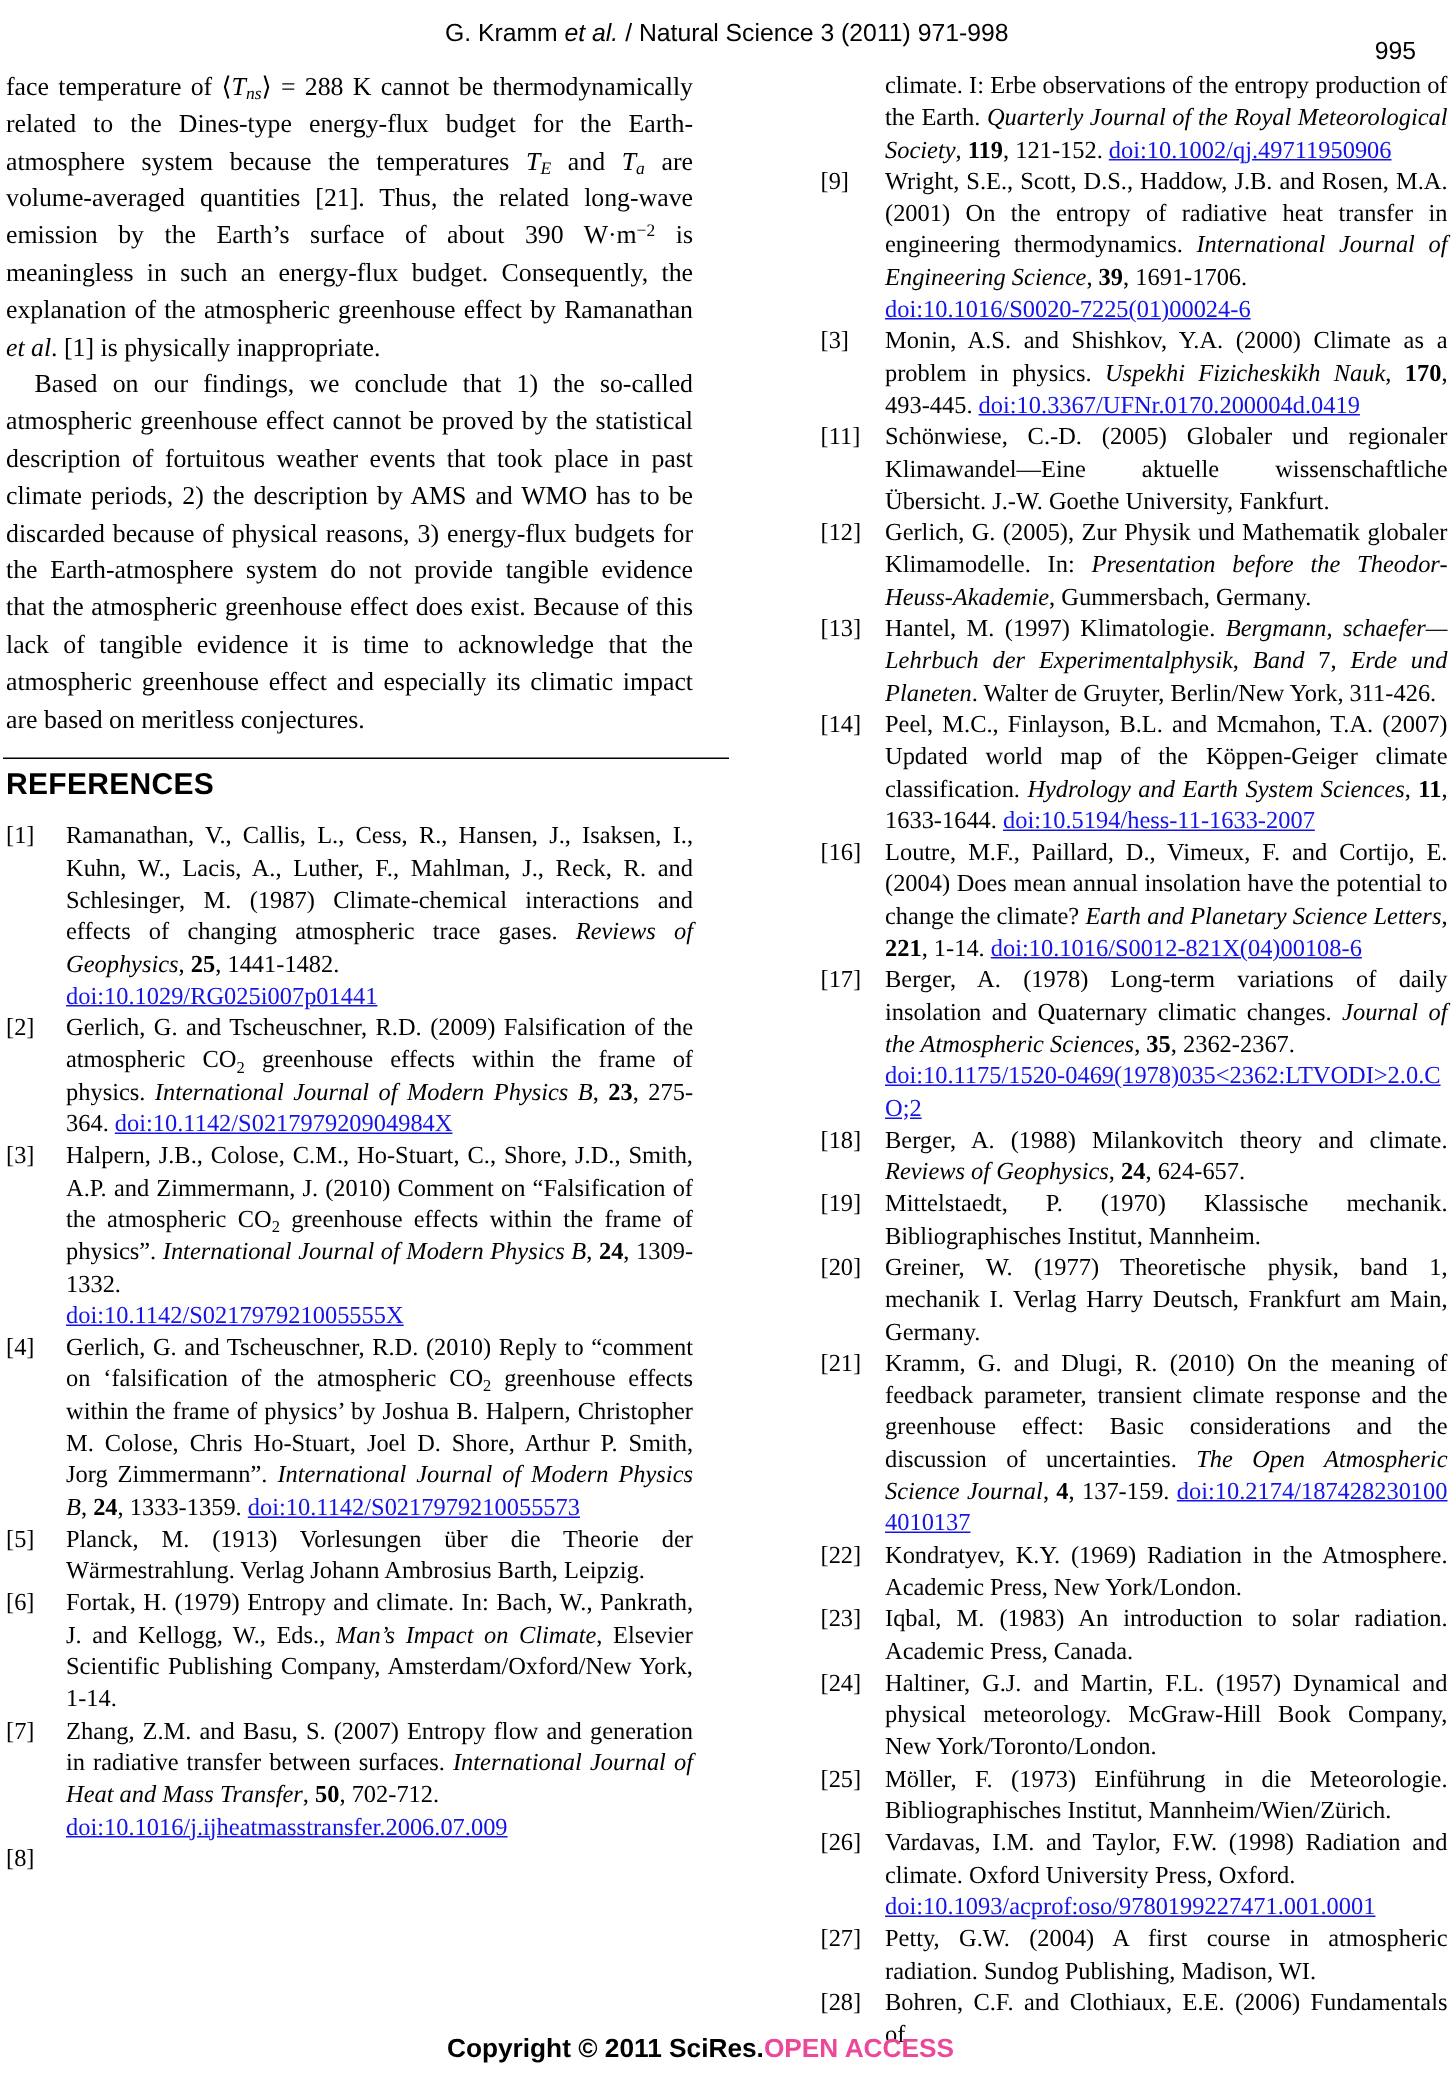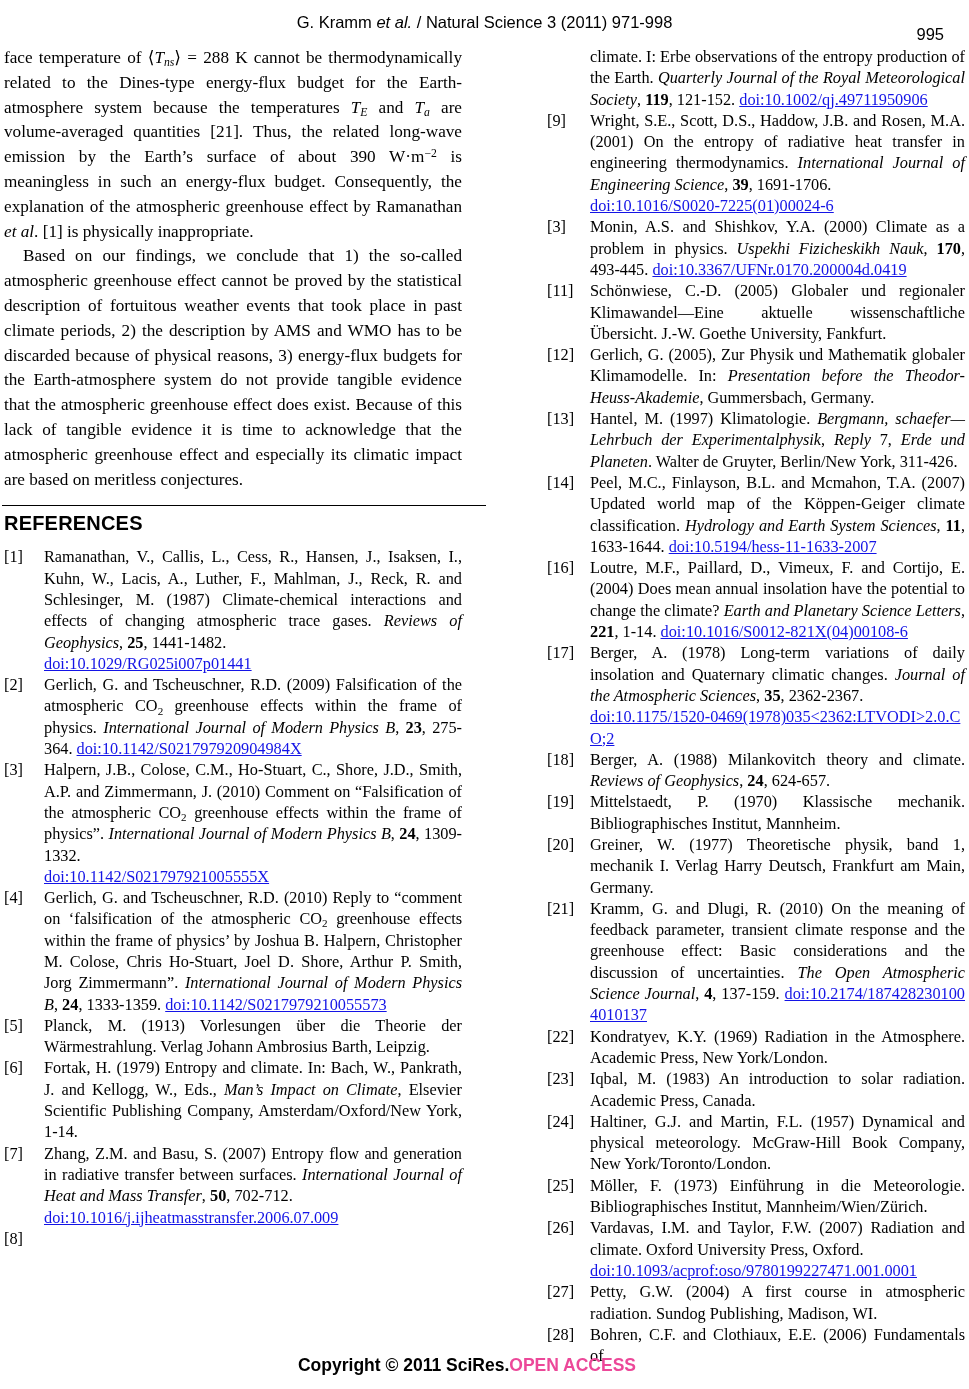--- a/index.html
+++ b/index.html
@@ -64,33 +64,33 @@
       <div class="ref"><span class="refnum">[6]</span><span class="">Fortak, H. (1979) Entropy and climate. In: Bach, W., Pankrath, J. and Kellogg, W., Eds., </span><span class="it">Man’s Impact on Climate</span><span class="">, Elsevier Scientific Publishing Company, Amsterdam/Oxford/New York, 1-14.</span></div>
       <div class="ref"><span class="refnum">[7]</span><span class="">Zhang, Z.M. and Basu, S. (2007) Entropy flow and generation in radiative transfer between surfaces. </span><span class="it">International Journal of Heat and Mass Transfer</span><span class="">, </span><span class="bd">50</span><span class="">, 702-712.</span><br><a href="#" class="lnk">doi:10.1016/j.ijheatmasstransfer.2006.07.009</a></div>
       <div class="ref"><span class="refnum">[8]</span></div>
     </div>
   <div class="col" id="col-right">
       <div class="ref cont"><span class="">climate. I: Erbe observations of the entropy production of the Earth. </span><span class="it">Quarterly Journal of the Royal Meteorological Society</span><span class="">, </span><span class="bd">119</span><span class="">, 121-152. </span><a href="#" class="lnk">doi:10.1002/qj.49711950906</a></div>
       <div class="ref"><span class="refnum">[9]</span><span class="">Wright, S.E., Scott, D.S., Haddow, J.B. and Rosen, M.A. (2001) On the entropy of radiative heat transfer in engineering thermodynamics. </span><span class="it">International Journal of Engineering Science</span><span class="">, </span><span class="bd">39</span><span class="">, 1691-1706.</span><br><a href="#" class="lnk">doi:10.1016/S0020-7225(01)00024-6</a></div>
       <div class="ref"><span class="refnum">[3]</span><span class="">Monin, A.S. and Shishkov, Y.A. (2000) Climate as a problem in physics. </span><span class="it">Uspekhi Fizicheskikh Nauk</span><span class="">, </span><span class="bd">170</span><span class="">, 493-445. </span><a href="#" class="lnk">doi:10.3367/UFNr.0170.200004d.0419</a></div>
       <div class="ref"><span class="refnum">[11]</span><span class="">Schönwiese, C.-D. (2005) Globaler und regionaler Klimawandel—Eine aktuelle wissenschaftliche Übersicht. J.-W. Goethe University, Fankfurt.</span></div>
       <div class="ref"><span class="refnum">[12]</span><span class="">Gerlich, G. (2005), Zur Physik und Mathematik globaler Klimamodelle. In: </span><span class="it">Presentation before the Theodor-Heuss-Akademie</span><span class="">, Gummersbach, Germany.</span></div>
-      <div class="ref"><span class="refnum">[13]</span><span class="">Hantel, M. (1997) Klimatologie. </span><span class="it">Bergmann, schaefer—Lehrbuch der Experimentalphysik</span><span class="">, </span><span class="it">Reply</span><span class=""> 7, </span><span class="it">Erde und Planeten</span><span class="">. Walter de Gruyter, Berlin/New York, 311-426.</span></div>
+      <div class="ref"><span class="refnum">[13]</span><span class="">Hantel, M. (1997) Klimatologie. </span><span class="it">Bergmann, schaefer—Lehrbuch der Experimentalphysik</span><span class="">, </span><span class="it">Band</span><span class=""> 7, </span><span class="it">Erde und Planeten</span><span class="">. Walter de Gruyter, Berlin/New York, 311-426.</span></div>
       <div class="ref"><span class="refnum">[14]</span><span class="">Peel, M.C., Finlayson, B.L. and Mcmahon, T.A. (2007) Updated world map of the Köppen-Geiger climate classification. </span><span class="it">Hydrology and Earth System Sciences</span><span class="">, </span><span class="bd">11</span><span class="">, 1633-1644. </span><a href="#" class="lnk">doi:10.5194/hess-11-1633-2007</a></div>
       <div class="ref"><span class="refnum">[16]</span><span class="">Loutre, M.F., Paillard, D., Vimeux, F. and Cortijo, E. (2004) Does mean annual insolation have the potential to change the climate? </span><span class="it">Earth and Planetary Science Letters</span><span class="">, </span><span class="bd">221</span><span class="">, 1-14. </span><a href="#" class="lnk">doi:10.1016/S0012-821X(04)00108-6</a></div>
       <div class="ref"><span class="refnum">[17]</span><span class="">Berger, A. (1978) Long-term variations of daily insolation and Quaternary climatic changes. </span><span class="it">Journal of the Atmospheric Sciences</span><span class="">, </span><span class="bd">35</span><span class="">, 2362-2367.</span><br><a href="#" class="lnk">doi:10.1175/1520-0469(1978)035&lt;2362:LTVODI&gt;2.0.CO;2</a></div>
       <div class="ref"><span class="refnum">[18]</span><span class="">Berger, A. (1988) Milankovitch theory and climate. </span><span class="it">Reviews of Geophysics</span><span class="">, </span><span class="bd">24</span><span class="">, 624-657.</span></div>
       <div class="ref"><span class="refnum">[19]</span><span class="">Mittelstaedt, P. (1970) Klassische mechanik. Bibliographisches Institut, Mannheim.</span></div>
       <div class="ref"><span class="refnum">[20]</span><span class="">Greiner, W. (1977) Theoretische physik, band 1, mechanik I. Verlag Harry Deutsch, Frankfurt am Main, Germany.</span></div>
       <div class="ref"><span class="refnum">[21]</span><span class="">Kramm, G. and Dlugi, R. (2010) On the meaning of feedback parameter, transient climate response and the greenhouse effect: Basic considerations and the discussion of uncertainties. </span><span class="it">The Open Atmospheric Science Journal</span><span class="">, </span><span class="bd">4</span><span class="">, 137-159. </span><a href="#" class="lnk">doi:10.2174/1874282301004010137</a></div>
       <div class="ref"><span class="refnum">[22]</span><span class="">Kondratyev, K.Y. (1969) Radiation in the Atmosphere. Academic Press, New York/London.</span></div>
       <div class="ref"><span class="refnum">[23]</span><span class="">Iqbal, M. (1983) An introduction to solar radiation. Academic Press, Canada.</span></div>
       <div class="ref"><span class="refnum">[24]</span><span class="">Haltiner, G.J. and Martin, F.L. (1957) Dynamical and physical meteorology. McGraw-Hill Book Company, New York/Toronto/London.</span></div>
       <div class="ref"><span class="refnum">[25]</span><span class="">Möller, F. (1973) Einführung in die Meteorologie. Bibliographisches Institut, Mannheim/Wien/Zürich.</span></div>
-      <div class="ref"><span class="refnum">[26]</span><span class="">Vardavas, I.M. and Taylor, F.W. (2007) Radiation and climate. Oxford University Press, Oxford.</span><br><a href="#" class="lnk">doi:10.1093/acprof:oso/9780199227471.001.0001</a></div>
+      <div class="ref"><span class="refnum">[26]</span><span class="">Vardavas, I.M. and Taylor, F.W. (1998) Radiation and climate. Oxford University Press, Oxford.</span><br><a href="#" class="lnk">doi:10.1093/acprof:oso/9780199227471.001.0001</a></div>
       <div class="ref"><span class="refnum">[27]</span><span class="">Petty, G.W. (2004) A first course in atmospheric radiation. Sundog Publishing, Madison, WI.</span></div>
       <div class="ref"><span class="refnum">[28]</span><span class="">Bohren, C.F. and Clothiaux, E.E. (2006) Fundamentals of</span></div>
     </div>
 
   <div class="footer">
     <span>Copyright © 2011 SciRes.</span>
     <span class="open">OPEN ACCESS</span>
   </div>
 
 </div>

